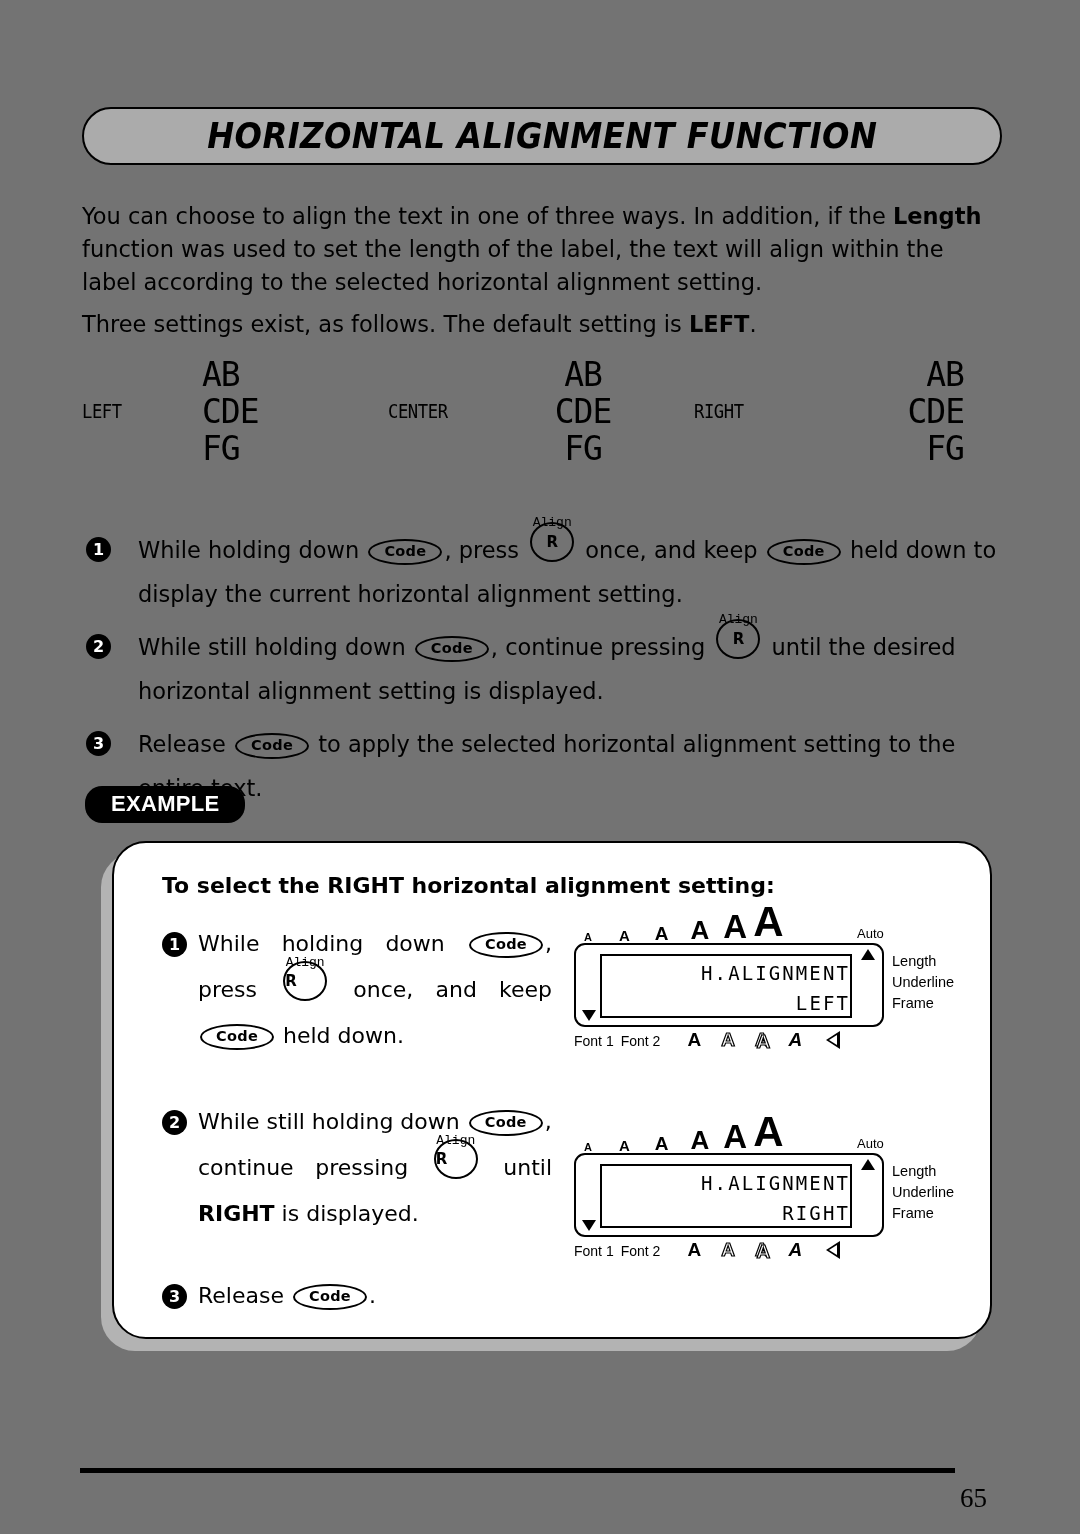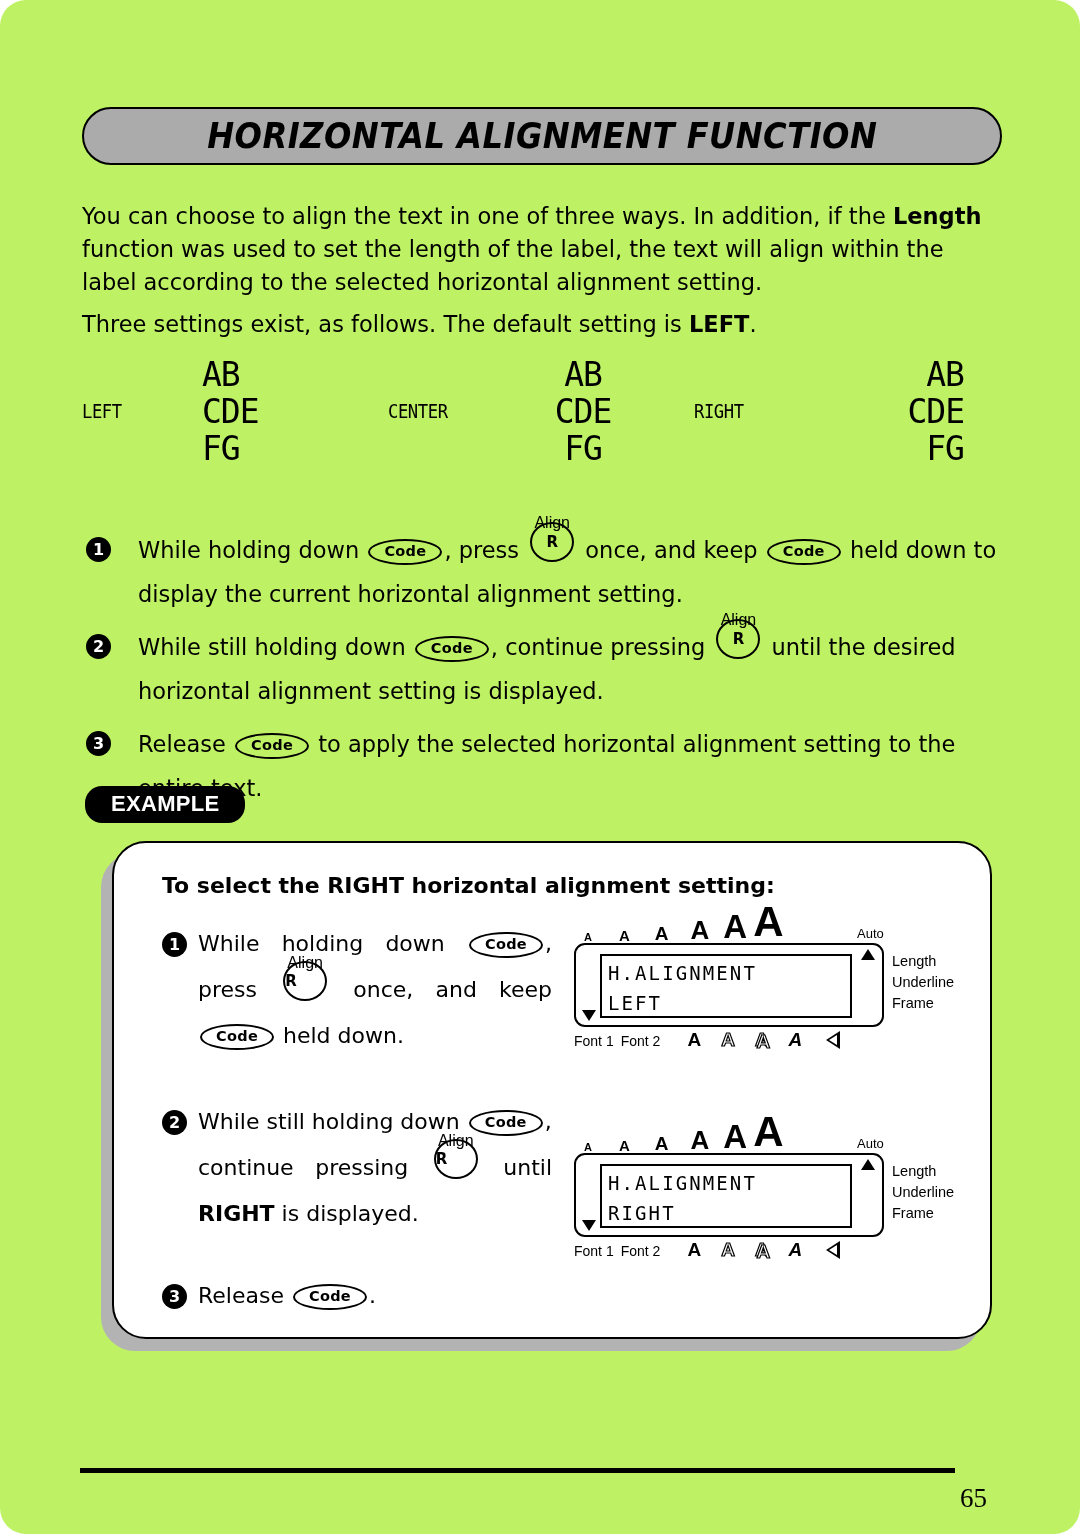--- a/index.html
+++ b/index.html
@@ -8,22 +8,21 @@
     height: 1534px;
     background: #ffffff;
     font-family: "Liberation Sans", sans-serif;
     color: #000000;
     overflow: hidden;
   }
   .page {
     position: relative;
     width: 1080px;
     height: 1534px;
-    background: #bef264;
-    border-radius: 26px;
+    background: #737373;
   }
 
   
   .title-pill {
     position: absolute;
     left: 82px;
     top: 107px;
     width: 920px;
     height: 58px;
     background: #ababab;
@@ -150,22 +149,22 @@
     vertical-align: 2px;
     margin: 0 4px;
     width: 44px;
     height: 22px;
   }
   .key-r-sup {
     position: absolute;
     left: 50%;
     transform: translateX(-50%);
     top: -33px;
-    font-size: 16px;
-    font-family: Liberation Sans, sans-serif;
+    font-size: 13px;
+    font-family: Liberation Mono, monospace;
     white-space: nowrap;
   }
   .key-r {
     position: absolute;
     left: 0;
     top: -12px;
     width: 44px;
     height: 40px;
     border: 2px solid #000;
     border-radius: 50%;
@@ -273,20 +272,21 @@
     text-align: right;
   }
   .lcd-body {
     position: absolute;
     left: 0;
     top: 48px;
     width: 310px;
     height: 84px;
     border: 2.5px solid #000;
     border-radius: 11px;
+    text-align: right;
   }
   .lcd-screen {
     position: absolute;
     left: 24px;
     top: 9px;
     width: 252px;
     height: 64px;
     border: 2px solid #000;
     padding-left: 6px;
     padding-top: 2px;

